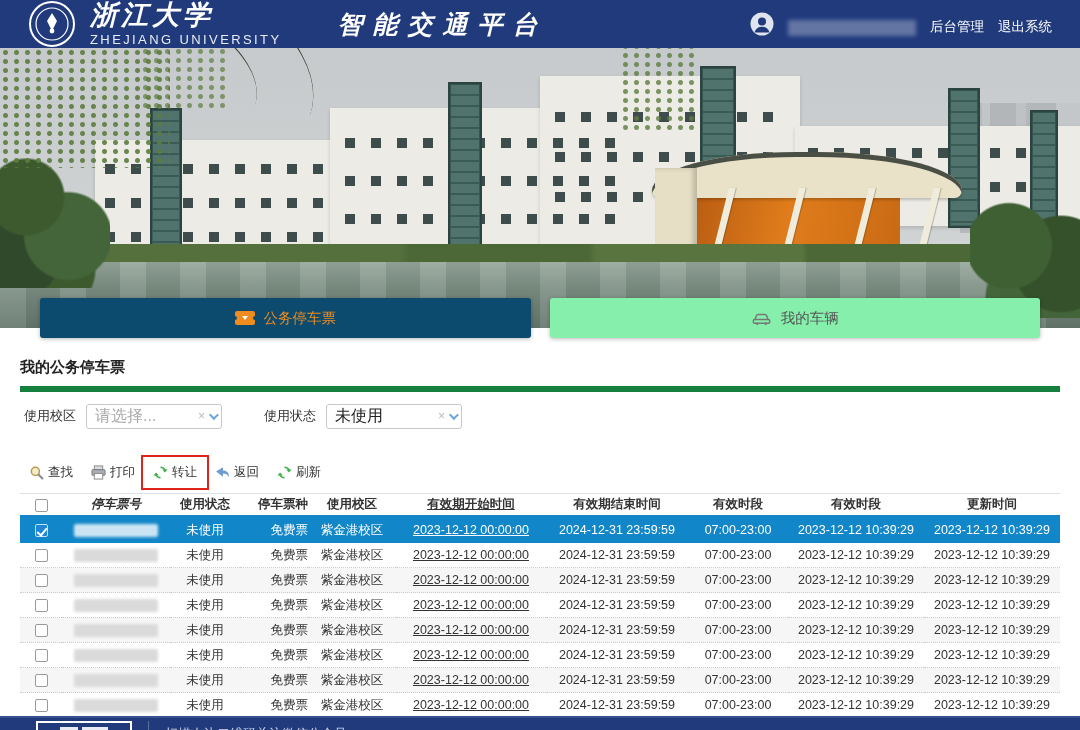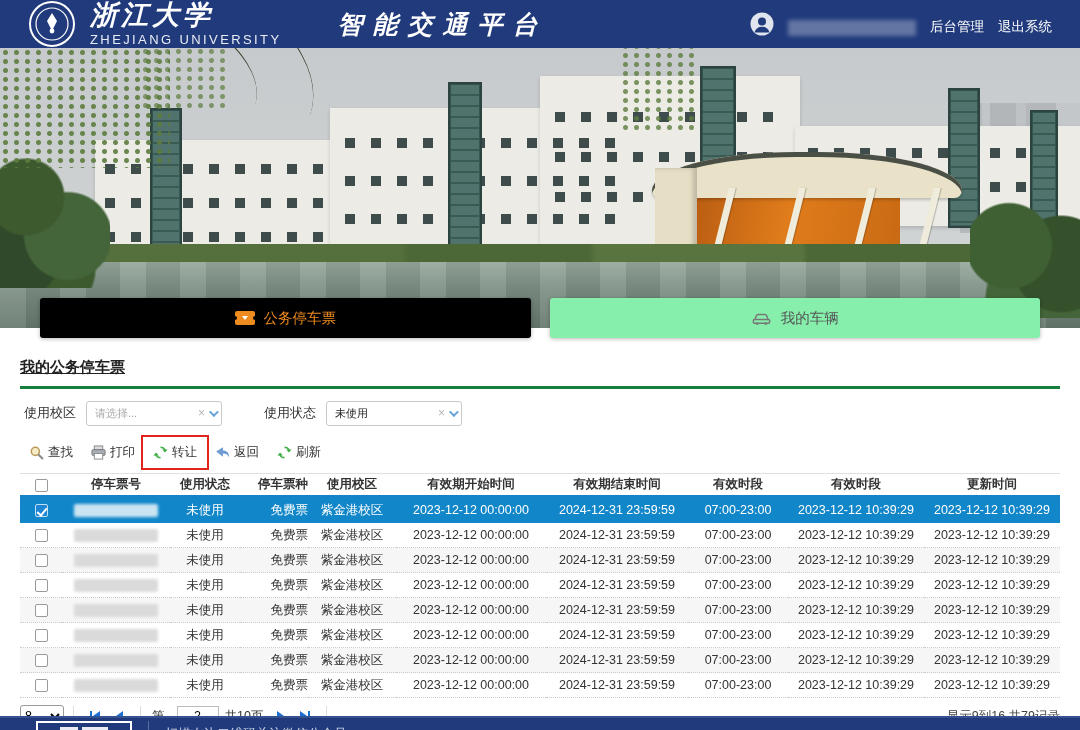--- a/index.html
+++ b/index.html
@@ -50,55 +50,55 @@
              background:radial-gradient(circle at 40% 30%,#3c5a2e 30%,transparent 32%),radial-gradient(circle at 70% 60%,#44653a 34%,transparent 36%),radial-gradient(circle at 25% 70%,#30492a 40%,transparent 42%),radial-gradient(circle at 55% 85%,#3c5a2e 35%,transparent 37%); }
   .b-trees-r { right:-20px; top:150px; width:130px; height:120px;
              background:radial-gradient(circle at 30% 40%,#3f6033 36%,transparent 38%),radial-gradient(circle at 70% 55%,#35512c 42%,transparent 44%),radial-gradient(circle at 50% 85%,#44653a 40%,transparent 42%); }
   .b-willow { border-top:2px solid #2f3d27; border-radius:50%; }
   .b-leafdots { background:radial-gradient(circle,#5d7c3e 2px,transparent 3px) 0 0/11px 9px; opacity:.9; }
 
   
   .tabs { position:relative; margin-top:-30px; padding:0 40px; display:flex; gap:19px; height:40px; z-index:5; }
   .tab { flex:1; background:#86efac; border-radius:3px; box-shadow:0 1px 4px rgba(0,0,0,.28);
          display:flex; align-items:center; justify-content:center; gap:9px; font-size:14.5px; color:#555; cursor:pointer; }
-  .tab.active { background:#000000; color:#ee8c1f; }
+  .tab.active { background:#0c4a6e; color:#ee8c1f; }
   .tab .ticon { display:flex; }
 
   
   .content { padding:0 20px; }
-  .sec-title { margin-top:20px; font-size:15px; font-weight:bold; color:#222; padding-bottom:9px; border-bottom:3px solid #15803d;text-decoration:underline; }
+  .sec-title { margin-top:20px; font-size:15px; font-weight:bold; color:#222; padding-bottom:9px; border-bottom:6px solid #15803d; }
 
   .filters { display:flex; align-items:center; gap:10px; margin-top:11px; height:26px; }
   .f-label { font-size:13px; color:#333; margin-left:4px; }
   .combo { width:136px; height:25px; border:1px solid #c8c8c8; border-radius:3px; background:#fff;
            display:flex; align-items:center; padding:0 5px 0 8px; gap:4px; cursor:pointer; }
-  .combo-val { flex:1; font-size:11px; color:#222; white-space:nowrap; overflow:hidden; }
+  .combo-val { flex:1; font-size:16px; color:#222; white-space:nowrap; overflow:hidden; }
   .combo-val.placeholder { color:#aaa; }
   .combo-x { color:#b9b9b9; font-size:12px; line-height:1; }
   .chev { width:7px; height:7px; border-right:2px solid #6aa3d8; border-bottom:2px solid #6aa3d8; transform:rotate(45deg) translateY(-2px); }
   .filters .gap { width:18px; }
 
   
-  .toolbar { display:flex; align-items:center; gap:14px; margin-top:13px; height:26px; padding-left:7px; }
+  .toolbar { display:flex; align-items:center; gap:14px; margin-top:30px; height:26px; padding-left:7px; }
   .tool-btn { display:flex; align-items:center; gap:4px; font-size:12.5px; color:#333; cursor:pointer; position:relative; padding:2px 2px; }
   .annotation { position:absolute; left:-10px; right:-10px; top:-7px; bottom:-7px; border:2px solid #e0241b; pointer-events:none; }
 
   
   .grid { width:100%; margin-top:8px; border-top:1px solid #e0e0e0; }
   .thead { display:table; table-layout:fixed; width:100%; border-bottom:3px solid #1583c7; }
   .tbody { display:block; }
   .tr { display:table; table-layout:fixed; width:100%; }
   .th, .td { display:table-cell; text-align:center; vertical-align:middle; font-size:12.5px; color:#333; height:21px; }
   .th { font-weight:bold; height:21px; }
   .td { height:25px; border-bottom:1px dotted #ccc; }
   .tr:nth-child(2n+1):not(.selected) { background:#f6f6f6; }
   .tr.selected { background:#1186c8; }
   .tr.selected .td { color:#fff; border-bottom-color:#1186c8; }
-  .c-check { width:42px; } .c-no { width:108px; } .c-status { width:70px; } .c-type { width:68px;text-align:right; }
-  .c-campus { width:88px; } .c-start { width:150px; } .c-end { width:142px; } .c-period { width:100px; }
+  .c-check { width:42px; } .c-no { width:108px;font-style:italic; } .c-status { width:70px; } .c-type { width:68px;text-align:right; }
+  .c-campus { width:88px; } .c-start { width:150px;text-decoration:underline; } .c-end { width:142px; } .c-period { width:100px; }
   .c-created { width:136px; }
   .checkbox { display:inline-block; width:13px; height:13px; border:1px solid #9a9a9a; border-radius:2px; background:#fff; position:relative; vertical-align:middle; cursor:pointer; }
   .checkbox.checked { background:#1f86d6; border-color:#bfe0f5; }
   .checkbox.checked:after { content:""; position:absolute; left:3.5px; top:0.5px; width:4px; height:8px; border:solid #fff; border-width:0 2px 2px 0; transform:rotate(40deg); }
   .redact { display:inline-block; width:84px; height:13px; background:#dadada; border-radius:2px; filter:blur(1.5px); vertical-align:middle; }
   .tr.selected .redact { background:rgba(255,255,255,.78); }
 
   
   .pager { display:flex; align-items:center; margin:5px 20px 0; height:26px; font-size:12.5px; color:#333; }
   .pg-size { height:23px; width:44px; font-size:12.5px; border:1px solid #9a9a9a; border-radius:3px; background:#fff; }

